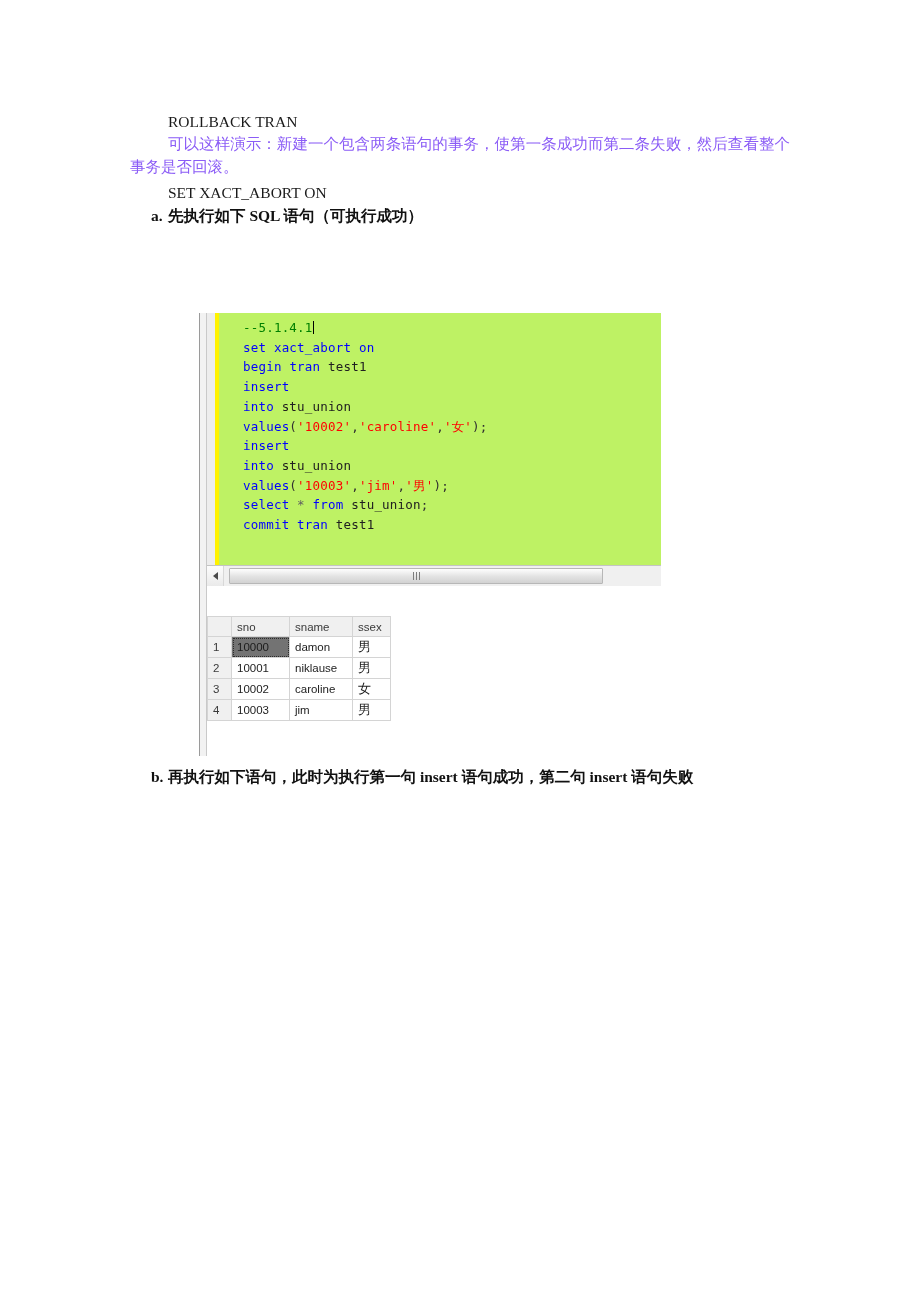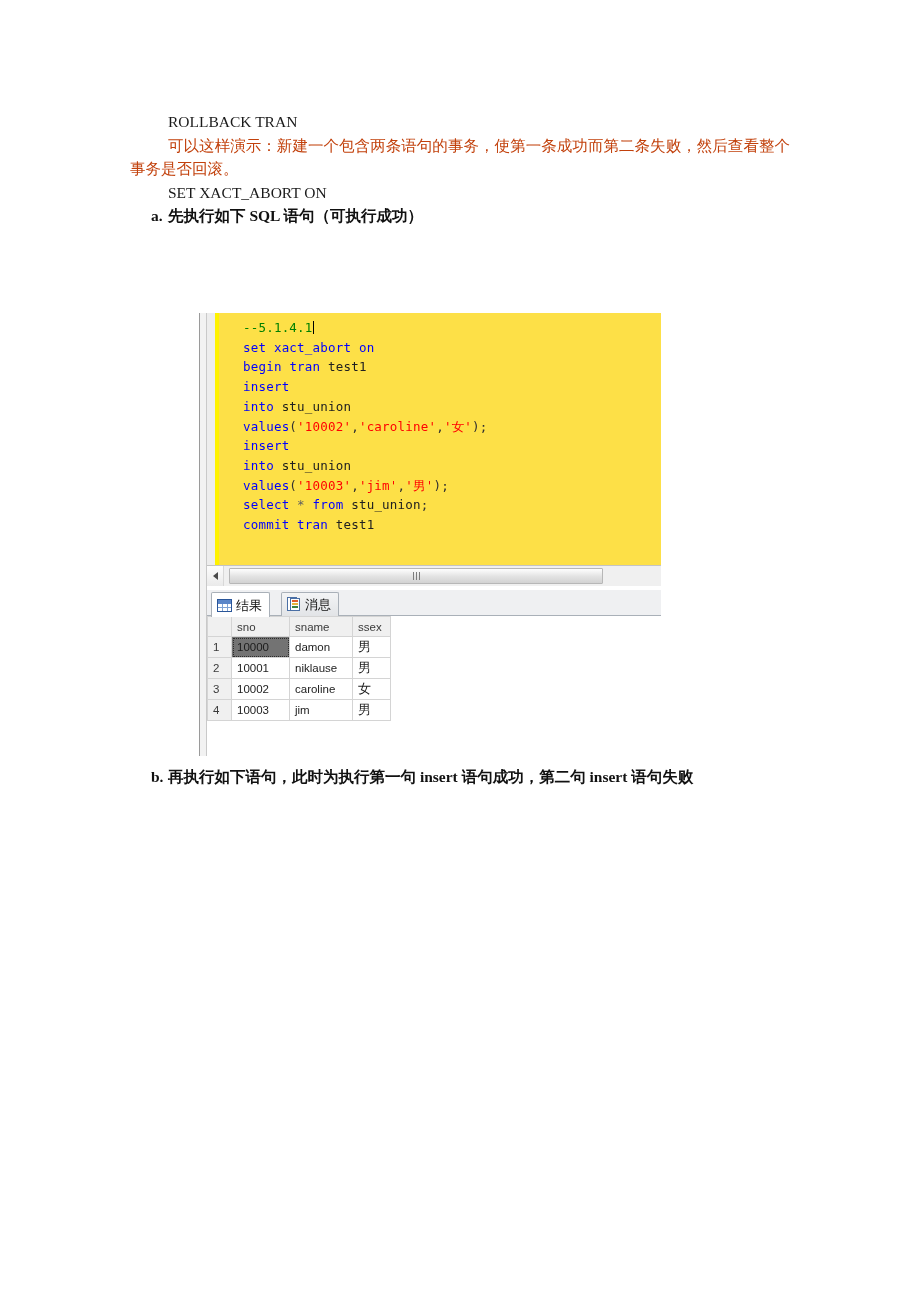--- a/index.html
+++ b/index.html
@@ -25,24 +25,24 @@
   }
   .p-line {
     font-family: "Liberation Serif", serif;
     font-size: 15.5px;
     line-height: 23.5px;
     color: #1a1a1a;
     white-space: pre-wrap;
   }
   .p-indent { text-indent: 38px; }
   .p-block {
-    font-family: Liberation Serif, serif;
+    font-family: Liberation Mono, monospace;
     font-size: 15.5px;
     line-height: 23.5px;
-    color: #c2410c;
+    color: #8b5cf6;
     text-align: justify;
   }
   .p-block.indent2 { text-indent: 38px; }
 
   .item-row {
     display: flex;
     align-items: baseline;
     font-family: "Liberation Serif", serif;
     font-size: 15.5px;
     line-height: 23.5px;
@@ -79,21 +79,21 @@
     box-sizing: border-box;
   }
 
   
   .editor {
     position: absolute;
     left: 8px;
     top: 0px;
     width: 454px;
     height: 252px;
-    background: #fde047;
+    background: #bef264;
     box-sizing: border-box;
   }
   .editor-gutter {
     position: absolute;
     left: 0px;
     top: 0px;
     width: 8px;
     height: 252px;
     background: #ededed;
   }
@@ -351,34 +351,20 @@
     </div>
     <div class="hscroll-thumb">
       <span class="grip">
         <i></i>
           <i></i>
           <i></i>
       </span>
     </div>
   </div>
 
-  <div class="tabstrip">
-    <div class="tab active">
-      <span class="ico-grid"></span>
-      <span class="tab-label">结果</span>
-    </div>
-    <div class="tab inactive">
-      <span class="ico-msg">
-        <span class="pg pg1"></span>
-          <span class="pg pg2"></span>
-          <span class="bars"></span>
-      </span>
-      <span class="tab-label">消息</span>
-    </div>
-  </div>
 
   <div class="resultgrid">
     <table>
       <thead>
         <tr>
           <th class="rowhdr"></th>
           <th class="col-sno">sno</th>
           <th class="col-sname">sname</th>
           <th class="col-ssex">ssex</th>
         </tr>

